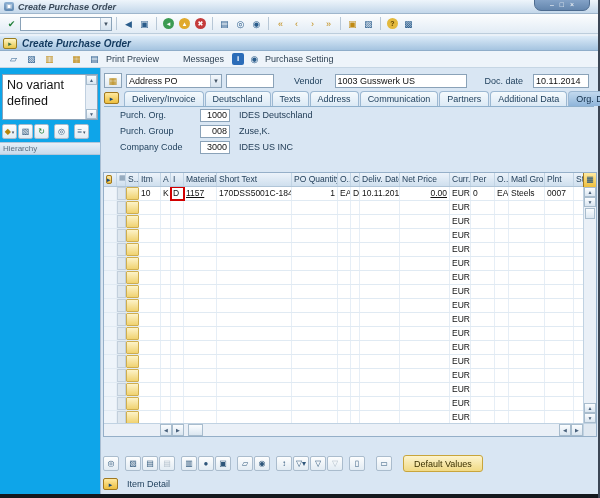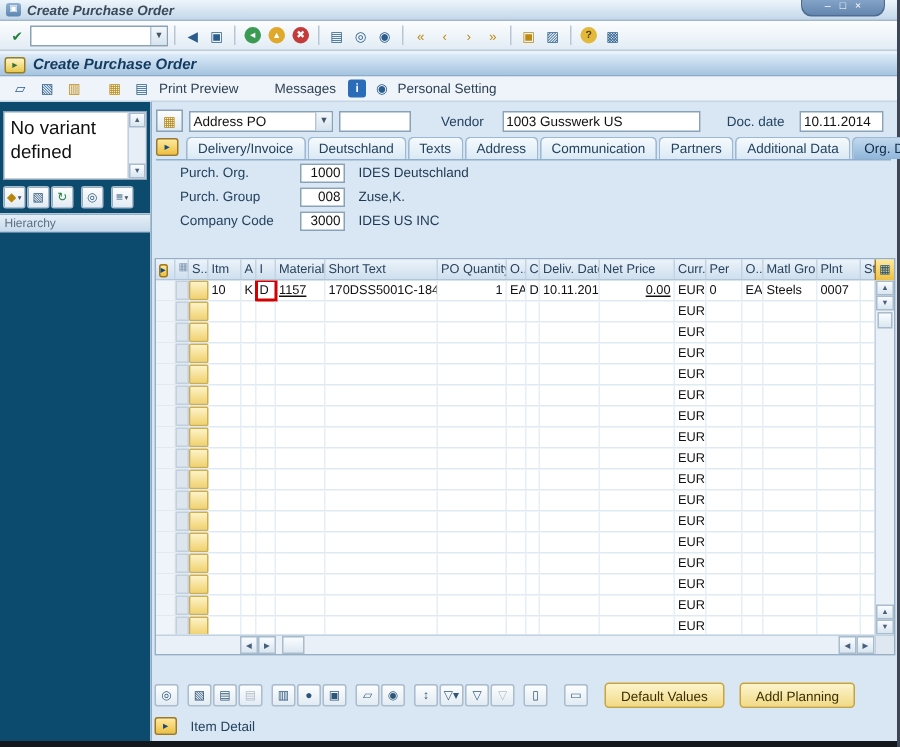--- a/index.html
+++ b/index.html
@@ -45,21 +45,21 @@
   .key-ico{width:14px;height:11px;background:linear-gradient(#fff6c8,#e8c84a);border:1px solid #9a7d20;
     border-radius:2px;font-size:7px;line-height:10px;text-align:center;color:#3a6f3a;}
   .titlebar2 .stext{font-size:10px;font-weight:bold;font-style:italic;color:#12395e;}
   
   .appbar{position:absolute;top:51px;left:0;right:0;height:17px;background:#eef4fa;
     border-bottom:1px solid #c6d6e4;display:flex;align-items:center;gap:3px;padding:0 6px;font-size:9px;color:#2f4254;}
   .appbtn{padding:1px 4px;border:1px solid transparent;border-radius:2px;white-space:nowrap;}
   .infobox{width:12px;height:12px;background:#2b6cb8;color:#fff;font-size:8px;font-weight:bold;
     border-radius:2px;text-align:center;line-height:12px;}
   
-  .leftpanel{position:absolute;top:68px;left:0;width:101px;bottom:4px;background:#0c4a6e;border-right:1px solid #a9bed3;}
+  .leftpanel{position:absolute;top:68px;left:0;width:101px;bottom:4px;background:#0ea5e9;border-right:1px solid #a9bed3;}
   .variantbox{position:relative;margin:6px 2px 0 2px;height:46px;background:#fff;border:1px solid #8aa2b8;
     font-size:12.5px;color:#111;padding:2px 15px 2px 4px;line-height:1.3;}
   .vscroll-mini{position:absolute;top:0;right:0;bottom:0;width:12px;background:#e7eef6;border-left:1px solid #c0d0e0;
     display:flex;flex-direction:column;justify-content:space-between;}
   .sbtn{height:10px;background:linear-gradient(#fbfdff,#d9e5f0);border:1px solid #a8bccd;
     font-size:5px;color:#48607a;display:flex;align-items:center;justify-content:center;}
   .panelicons{display:flex;gap:1px;margin:4px 2px 0 2px;align-items:center;}
   .mini-btn{height:15px;min-width:15px;border:1px solid #aabccd;border-radius:2px;
     background:linear-gradient(#fdfefe,#e2ebf3);display:inline-flex;align-items:center;justify-content:center;
     font-size:8px;color:#2e567a;padding:0 1px;}
@@ -184,21 +184,21 @@
     <span class="ico b">▧</span>
     <span class="ico y">▥</span>
     <span style="width:6px"></span>
     <span class="ico y">▦</span>
     <span class="ico b">▤</span>
     <span class="appbtn" style="margin-left:-4px">Print Preview</span>
     <span style="width:8px"></span>
     <span class="appbtn">Messages</span>
     <span class="infobox">i</span>
     <span class="ico b">◉</span>
-    <span class="appbtn" style="margin-left:-5px">Personal Setting</span>
+    <span class="appbtn" style="margin-left:-5px">Purchase Setting</span>
   </div>
 
   <div class="leftpanel">
     <div class="variantbox">
       <span>No variant defined</span>
       <span class="vscroll-mini">
         <span class="sbtn">▲</span>
         <span class="sbtn">▼</span>
       </span>
     </div>
@@ -689,21 +689,20 @@
           <span class="ddv">▾</span>
         </span>
       <span class="tbtn">▽</span>
       <span class="tbtn dis">▽</span>
       <span class="grp"></span>
       <span class="tbtn">▯</span>
       <span class="grp"></span>
         <span class="grp"></span>
       <span class="tbtn">▭</span>
       <span class="abtn">Default Values</span>
-      <span class="abtn">Addl Planning</span>
     </div>
 
     <div class="itemdetail">
       <span class="foldico">▸</span>
       <span>Item Detail</span>
     </div>
 
   </div>
 
   <div class="blackbar"></div>

